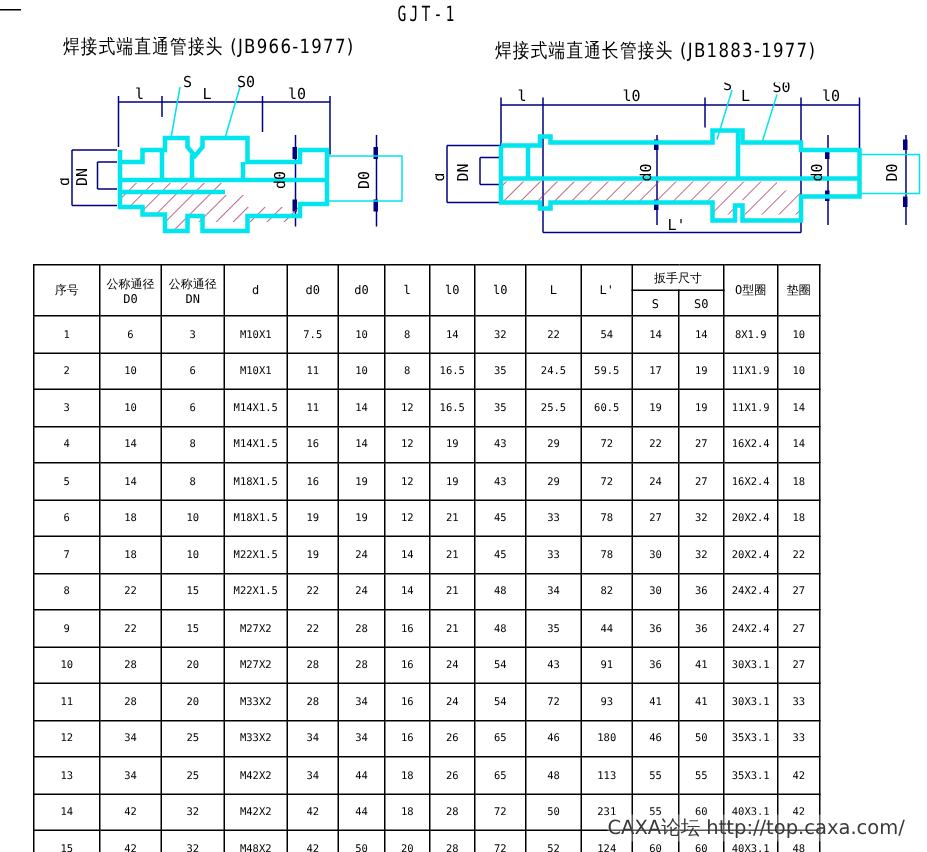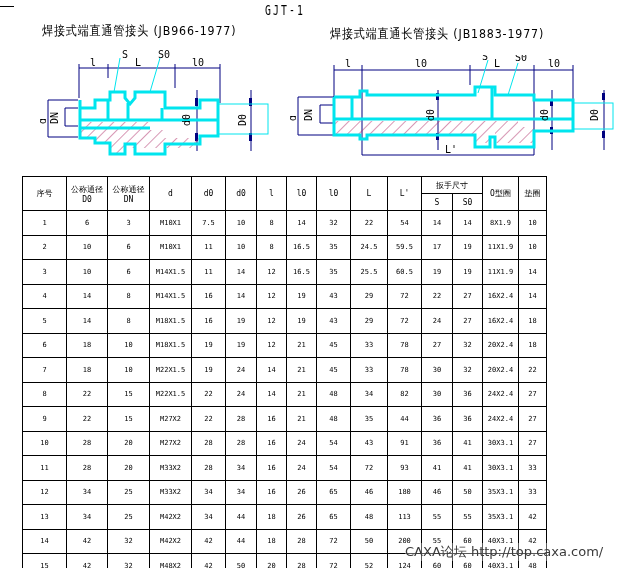--- a/index.html
+++ b/index.html
@@ -422,21 +422,21 @@
         <td>14</td>
         <td>42</td>
         <td>32</td>
         <td>M42X2</td>
         <td>42</td>
         <td>44</td>
         <td>18</td>
         <td>28</td>
         <td>72</td>
         <td>50</td>
-        <td>200</td>
+        <td>231</td>
         <td>55</td>
         <td>60</td>
         <td>40X3.1</td>
         <td>42</td>
       </tr>
       <tr>
         <td>15</td>
         <td>42</td>
         <td>32</td>
         <td>M48X2</td>

